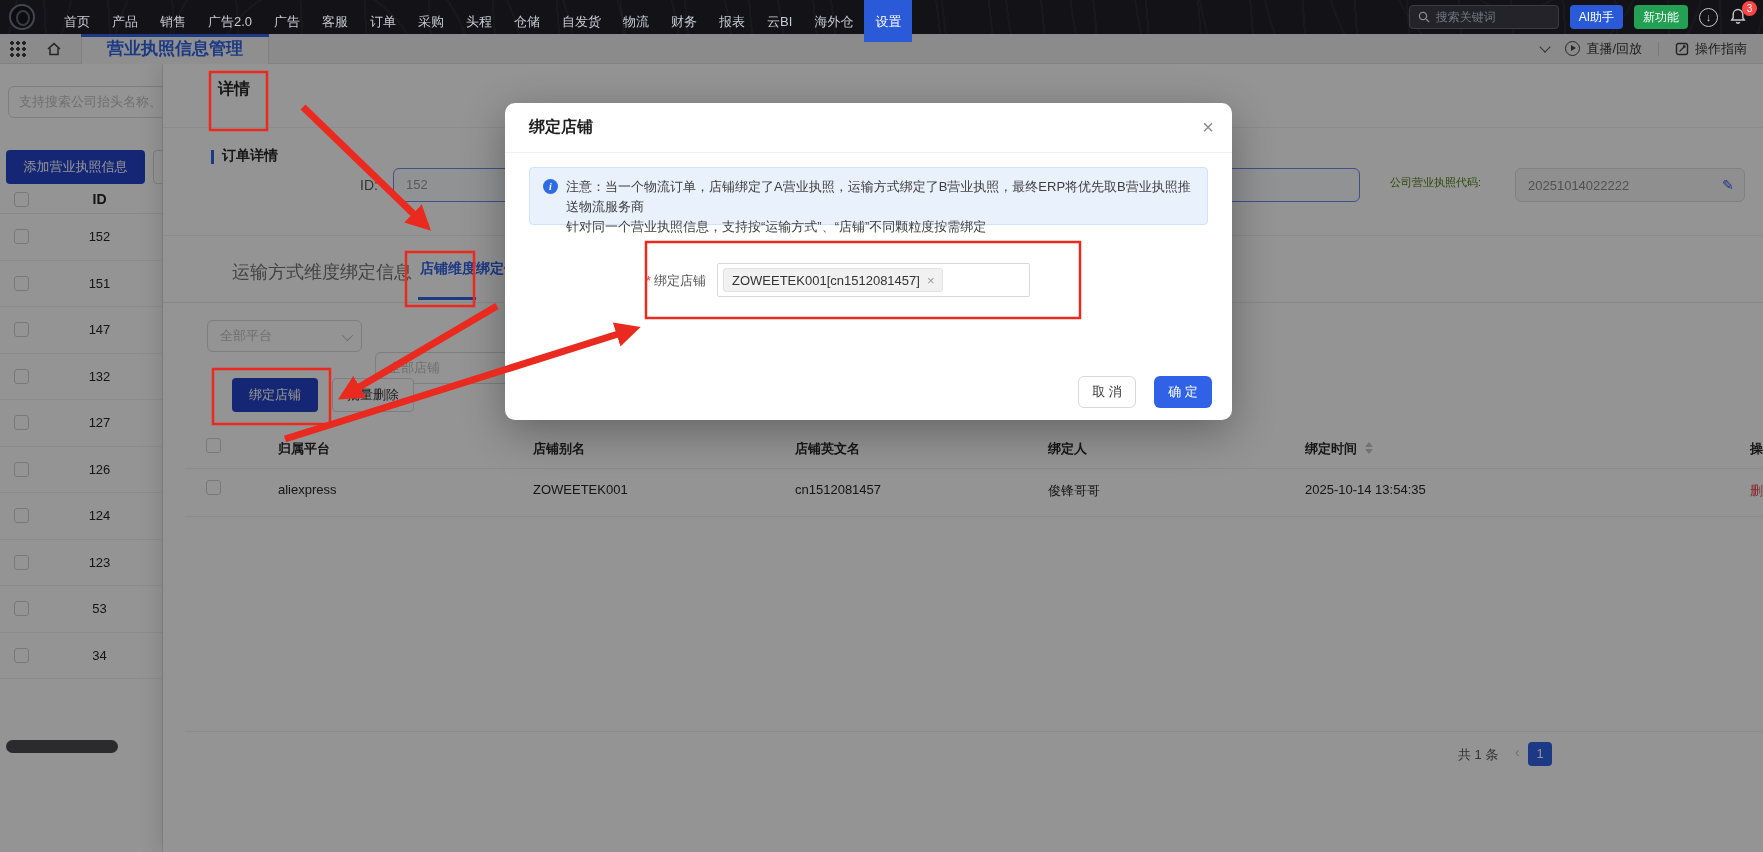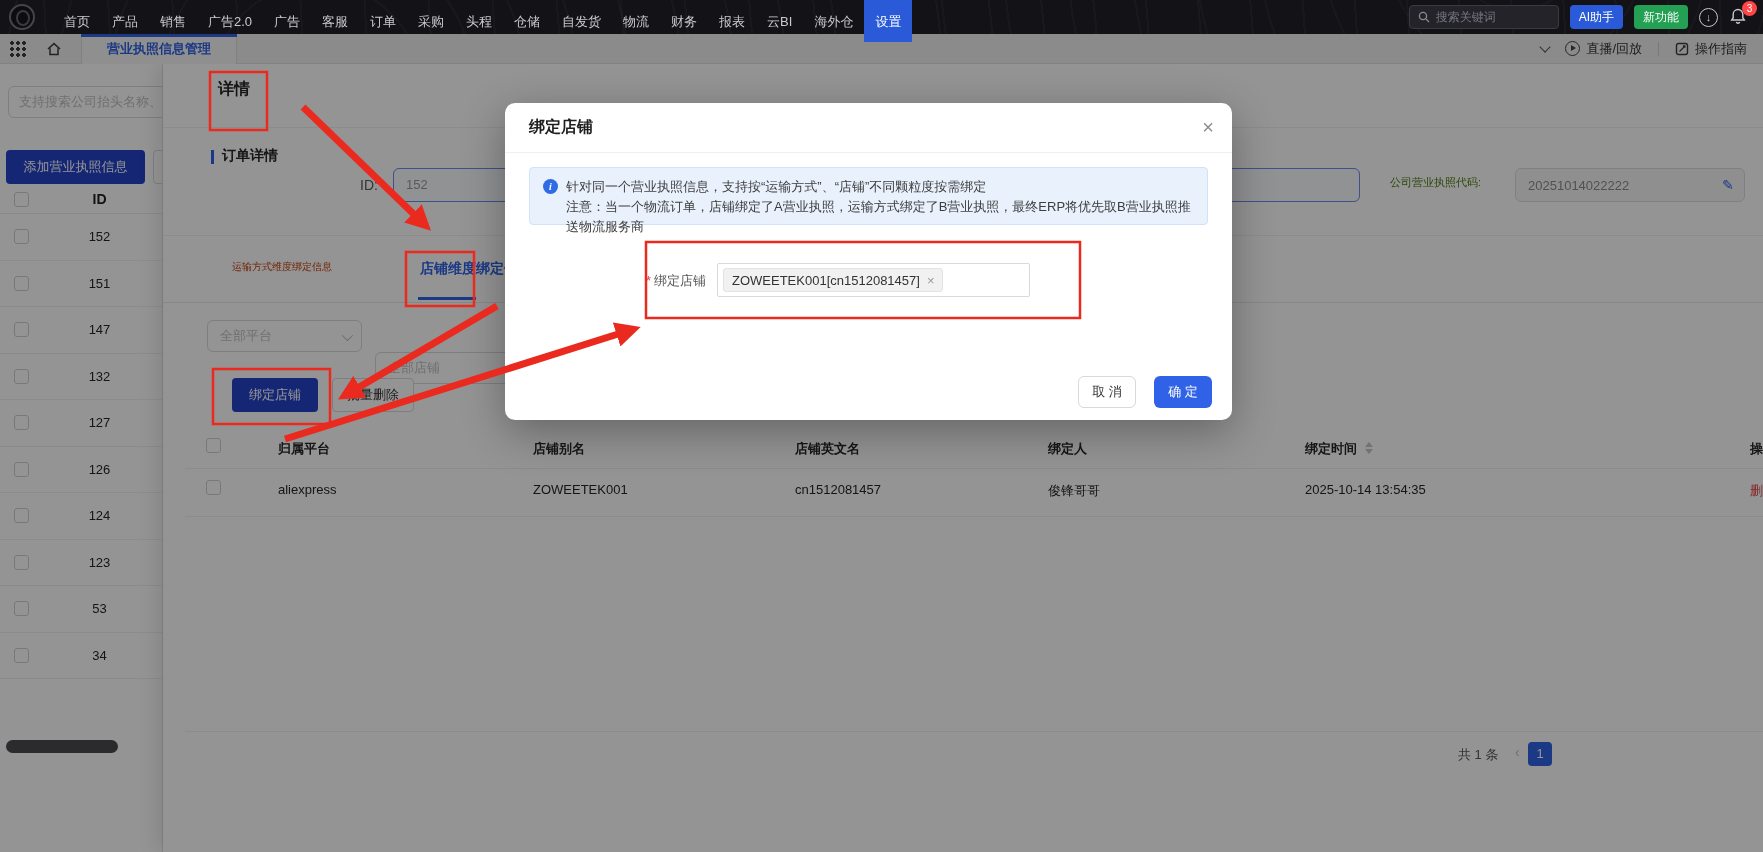--- a/index.html
+++ b/index.html
@@ -33,21 +33,21 @@
 
   
   .tabbar{position:absolute;top:34px;left:0;right:0;height:30px;background:#f0f0f0;z-index:10;
           display:flex;align-items:center;border-bottom:1px solid #dedede;}
   .grid-icon{width:17px;height:17px;margin-left:9px;flex:0 0 auto;
              background-image:radial-gradient(circle,#3d3d3d 1.6px,transparent 1.9px);
              background-size:6px 6px;background-position:0 0;}
   .home-icon{margin-left:20px;flex:0 0 auto;display:flex;}
   .page-tab{margin-left:19px;height:30px;padding:0 25px;display:flex;align-items:center;position:relative;
             background:#f6f6f6;border-left:1px solid #dcdcdc;border-right:1px solid #dcdcdc;
-            color:var(--accent,#2f62e6);font-size:13px;font-weight:700;white-space:nowrap;}
+            color:var(--accent,#2f62e6);font-size:17px;font-weight:700;white-space:nowrap;}
   .page-tab::before{content:"";position:absolute;left:-1px;right:-1px;top:0;height:3px;background:var(--accent,#2f62e6);}
   .tabbar-right{margin-left:auto;display:flex;align-items:center;gap:16px;padding-right:16px;font-size:13px;color:#333;}
   .chev-down{width:8px;height:8px;border-right:1.6px solid #555;border-bottom:1.6px solid #555;
              transform:rotate(45deg);margin-top:-4px;}
   .tb-item{display:flex;align-items:center;gap:6px;white-space:nowrap;}
   .tb-sep{width:1px;height:14px;background:#cfcfcf;}
   .play-icon{width:15px;height:15px;border:1.5px solid #444;border-radius:50%;position:relative;}
   .play-icon::after{content:"";position:absolute;left:4.5px;top:3px;width:0;height:0;
                     border-left:5px solid #444;border-top:3.5px solid transparent;border-bottom:3.5px solid transparent;}
 
@@ -80,21 +80,21 @@
   .d-secbar{left:48px;top:86px;width:3px;height:14px;background:var(--accent,#2f62e6);}
   .d-sec{left:59px;top:83px;font-size:14px;font-weight:700;color:#262626;}
   .d-idlabel{left:197px;top:113px;font-size:14px;color:#595959;}
   .d-idinput{left:230px;top:104px;width:967px;height:34px;border:1px solid #7088ef;background:#fafbff;
              border-radius:6px;line-height:32px;padding-left:12px;font-size:13px;color:#999;}
   .d-liclabel{left:1227px;top:111px;font-size:11px;color:#4d7c0f;white-space:nowrap;}
   .d-licinput{left:1352px;top:104px;width:230px;height:34px;background:#f7f7f7;border:1px solid #dcdcdc;border-radius:6px;
               display:flex;align-items:center;padding:0 10px 0 12px;font-size:13px;color:#8c8c8c;}
   .pencil{margin-left:auto;color:var(--accent,#2f62e6);font-size:14px;line-height:1;}
   .d-div2{top:171px;}
-  .d-tab1{left:69px;top:196px;font-size:10px;color:#c2410c;white-space:nowrap;}
+  .d-tab1{left:69px;top:196px;font-size:18px;color:#737373;white-space:nowrap;}
   .d-tab2{left:257px;top:196px;font-size:14px;font-weight:600;color:var(--accent,#2f62e6);white-space:nowrap;}
   .d-tabline{left:255px;top:233px;width:58px;height:3px;background:var(--accent,#2f62e6);}
   .d-div3{top:238px;background:#e8e8e8;}
   .sel{height:32px;border:1px solid #d9d9d9;border-radius:6px;background:#fff;display:flex;align-items:center;
        padding:0 26px 0 12px;font-size:13px;color:#c0c0c0;position:relative;white-space:nowrap;}
   .sel::after{content:"";position:absolute;right:11px;top:12px;width:7px;height:7px;
               border-right:1.5px solid #bfbfbf;border-bottom:1.5px solid #bfbfbf;transform:rotate(45deg) translateY(-2px);}
   .d-sel1{left:44px;top:256px;width:155px;}
   .d-sel2{left:212px;top:256px;width:148px;}
   .d-bind{left:69px;top:314px;width:86px;height:34px;background:var(--primary_dark,#2443c8);color:#fff;font-size:13px;
@@ -334,22 +334,22 @@
   </div>
 
   <div class="mask"></div>
 
   <div class="modal">
     <div class="m-title">绑定店铺</div>
     <div class="m-close">×</div>
     <div class="m-hdiv"></div>
     <div class="m-alert">
       <span class="m-info-icon">i</span>
+      <div>注意：当一个物流订单，店铺绑定了A营业执照，运输方式绑定了B营业执照，最终ERP将优先取B营业执照推送物流服务商</div>
       <div>针对同一个营业执照信息，支持按“运输方式”、“店铺”不同颗粒度按需绑定</div>
-      <div>注意：当一个物流订单，店铺绑定了A营业执照，运输方式绑定了B营业执照，最终ERP将优先取B营业执照推送物流服务商</div>
     </div>
     <div class="m-label">
       <span class="m-star">*</span><span>绑定店铺</span>
     </div>
     <div class="m-input">
       <span class="m-tag">
         <span>ZOWEETEK001[cn1512081457]</span>
         <span class="x">×</span>
       </span>
     </div>

